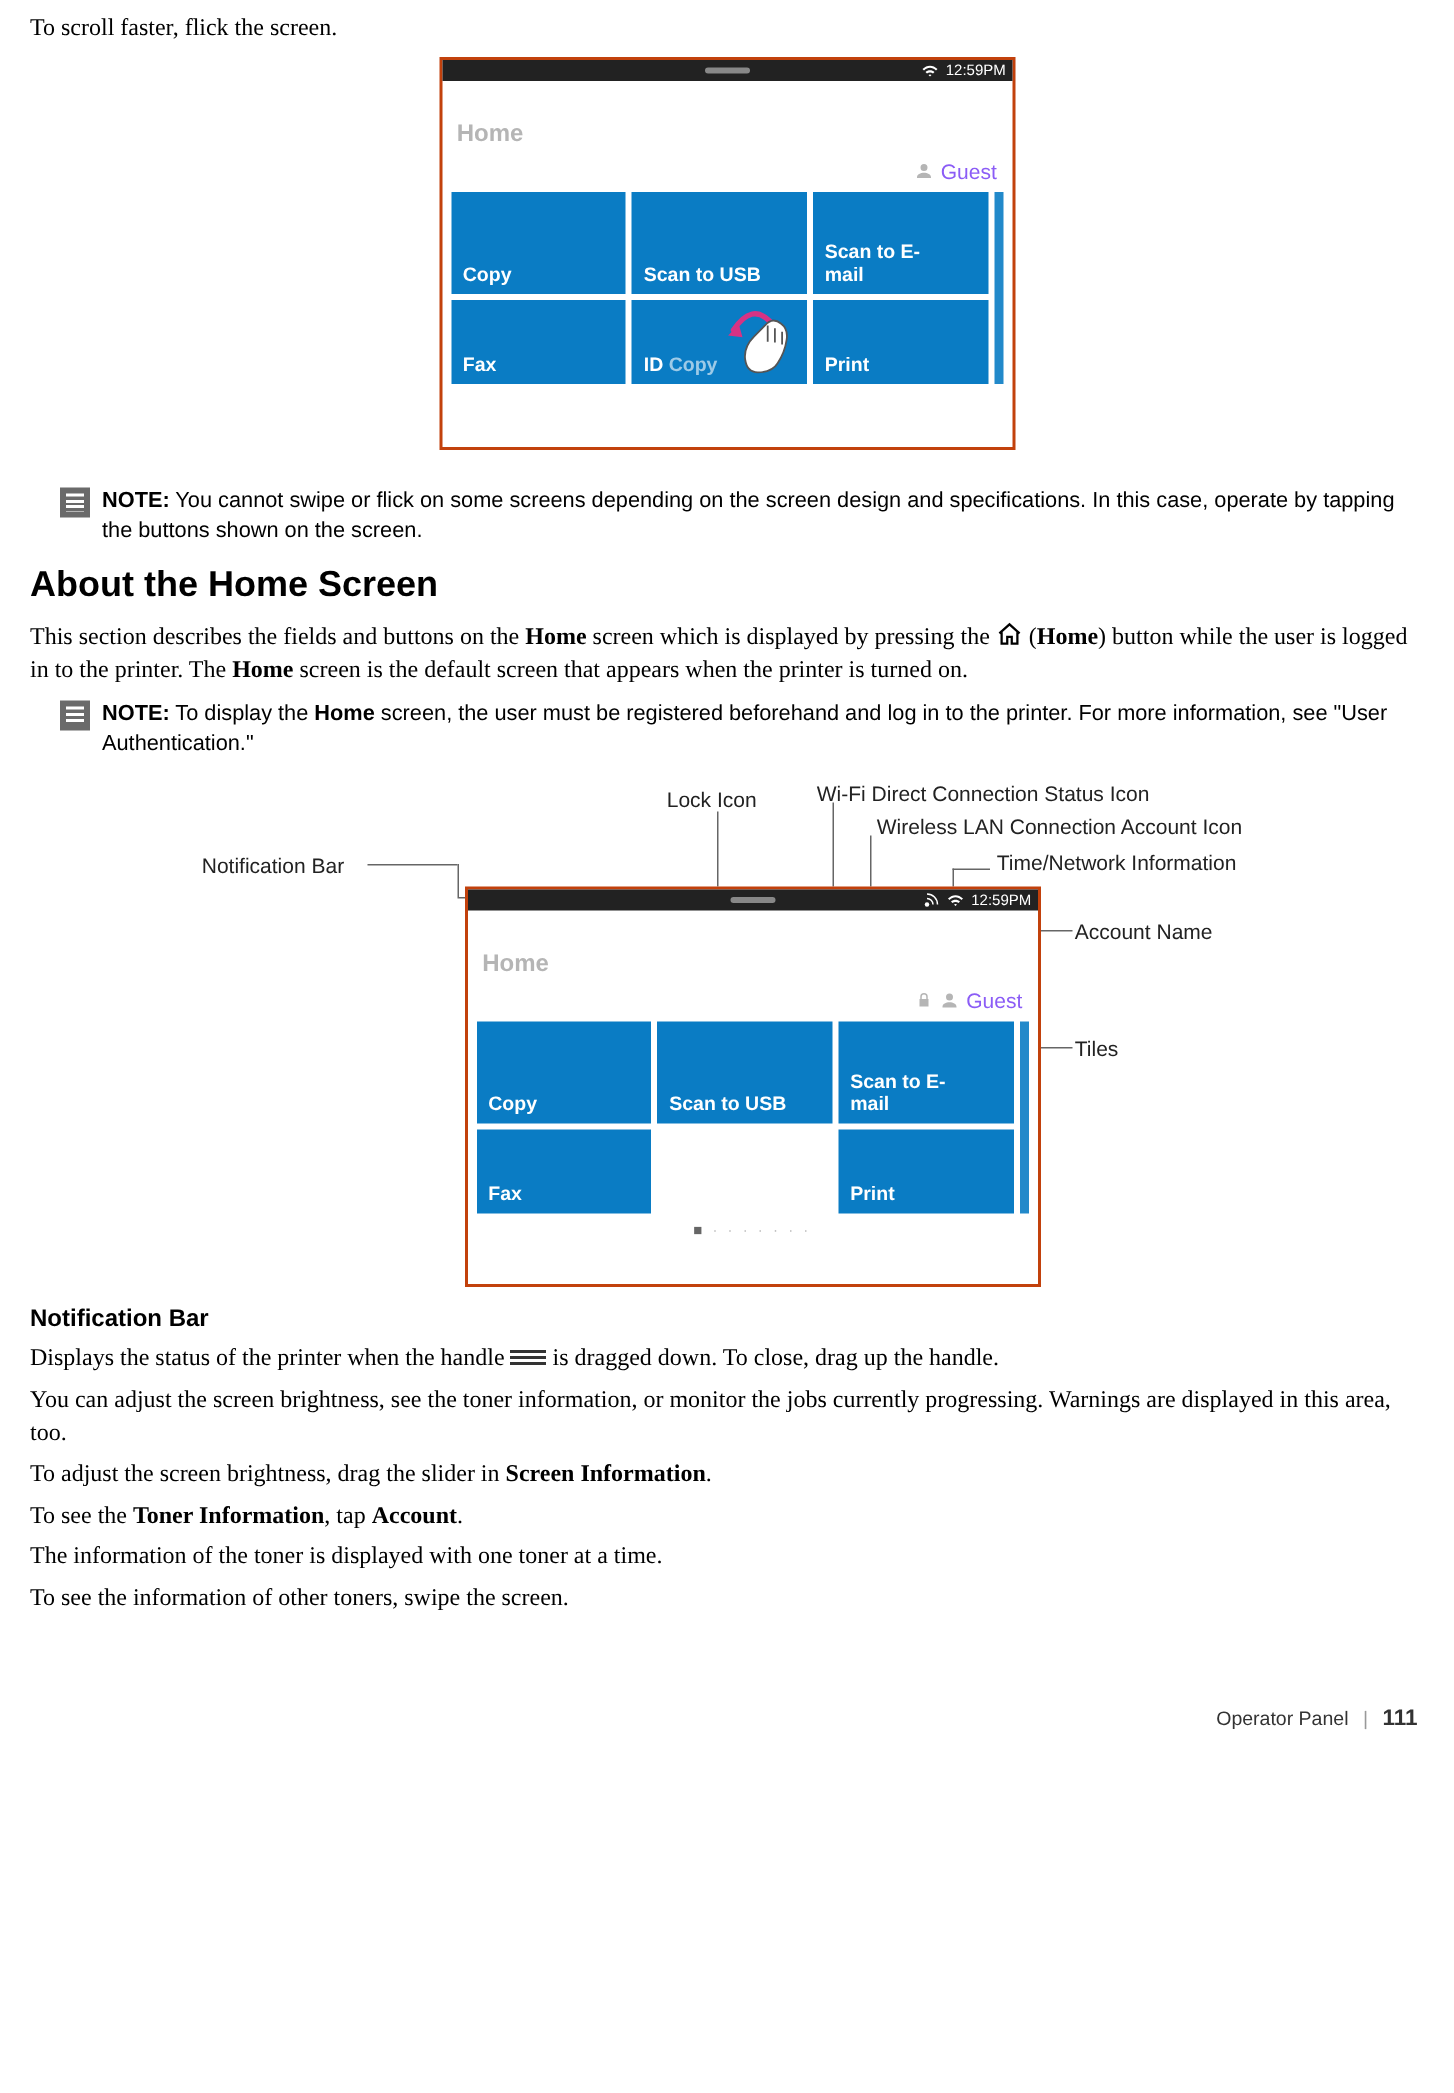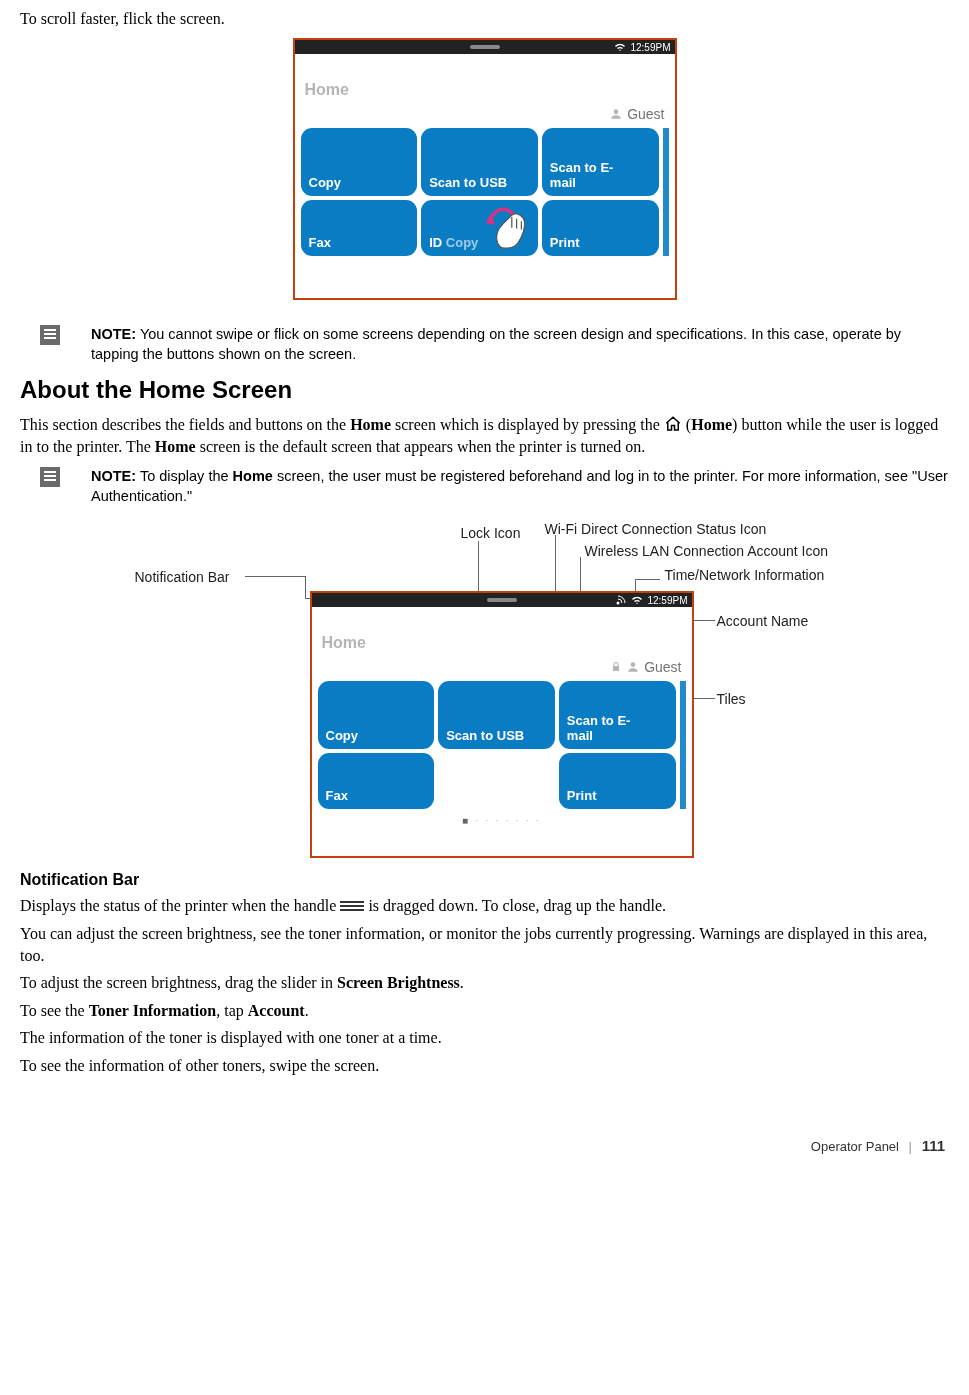--- a/index.html
+++ b/index.html
@@ -8,21 +8,21 @@
     padding: 10px 20px 20px 20px;
     width: 929px;
     color: #000;
     font-size: 14px;
   }
   .serif { font-family: Georgia, 'Times New Roman', serif; }
   .intro-line { font-family: Georgia, serif; font-size: 16px; }
   .heading-1 { font-family: Arial, sans-serif; font-weight: bold; font-size: 24px; margin: 12px 0 10px 0; }
   .heading-2 { font-family: Arial, sans-serif; font-weight: bold; font-size: 16px; margin: 18px 0 6px 0; }
   .para { font-family: Georgia, serif; font-size: 16px; line-height: 1.35; margin: 6px 0; }
-  .note-row { display: flex; align-items: flex-start; margin: 10px 0 10px 20px; gap: 23px; }
+  .note-row { display: flex; align-items: flex-start; margin: 10px 0 10px 20px; }
   .note-icon {
     width: 20px; height: 20px; background:#6a6a6a; position:relative; flex:0 0 20px; margin-right:8px;
   }
   .note-icon::before {
     content:""; position:absolute; left:4px; top:4px; width:12px; height:2px; background:#fff;
   }
   .note-icon::after {
     content:""; position:absolute; left:4px; top:8px; width:12px; height:8px;
     background: repeating-linear-gradient(#fff 0 2px, #6a6a6a 2px 4px);
   }
@@ -37,26 +37,26 @@
   }
   .status-bar {
     height: 14px; background:#222; display:flex; justify-content:space-between; align-items:center;
     padding: 0 4px; position:relative;
   }
   .handle { width:30px; height:4px; background:#888; margin:0 auto; border-radius:2px; position:absolute; left:50%; transform:translateX(-50%); top:5px; }
   .status-right { display:flex; align-items:center; gap:4px; color:#fff; font-size:10px; font-family:Arial; }
   .wifi-mini { width:12px; height:12px; display:inline-block; }
   .title-row { display:flex; justify-content:space-between; align-items:center; padding:4px 10px 2px 10px; }
   .title-left { color:#b5b5b5; font-size:16px; font-weight:bold; font-family:Arial; }
-  .title-right { display:flex; align-items:center; gap:4px; color:#737373; font-size:14px; font-family:Arial;margin-top:48px; }
+  .title-right { display:flex; align-items:center; gap:4px; color:#8b5cf6; font-size:14px; font-family:Arial;margin-top:48px; }
   .tiles-area { padding: 4px 6px 2px 6px; display:flex; gap:4px; }
   .tile-col { display:flex; flex-direction:column; gap:4px; flex:1; }
   .tile {
     background:#0a7cc4; color:#fff; height:56px; display:flex; align-items:flex-end;
-    padding:6px 8px; font-size:13px; font-family:Arial; position:relative; font-weight:bold;border-radius:11px;
+    padding:6px 8px; font-size:13px; font-family:Arial; position:relative; font-weight:bold;
   }
   .tile.small { height:44px; }
   .side-strip { width:6px; background:#0a7cc4; opacity:0.9; }
   .dots-row { text-align:center; padding:4px 0 10px 0; color:#bbb; font-size:10px; letter-spacing:2px; }
   .dots-row .active { color:#666; }
   .bottom-space { height:40px; }
 
   
   .figure2 { position:relative; width: 700px; margin: 15px auto 20px auto; height: 330px; }
   .figure2 .screen { position:absolute; left:175px; top:70px; }
@@ -163,21 +163,21 @@
 
 <div class="note-row">
   <div class="note-icon"></div>
   <div class="note-text">
     <b>NOTE:</b><span> To display the </span><span class="mono-bold">Home</span><span> screen, the user must be registered beforehand and log in to the printer. For more information, see "User Authentication."</span>
   </div>
 </div>
 
 <div class="figure2">
 
-  <div class="label" style="left:326px; top:4px;">Lock Icon</div>
+  <div class="label" style="left:310px; top:4px;">Lock Icon</div>
   <div class="label" style="left:410px; top:0px;">Wi-Fi Direct Connection Status Icon</div>
   <div class="label" style="left:450px; top:22px;">Wireless LAN Connection Account Icon</div>
   <div class="label" style="left:530px; top:46px;">Time/Network Information</div>
   <div class="label" style="left:582px; top:92px;">Account Name</div>
   <div class="label" style="left:582px; top:170px;">Tiles</div>
   <div class="label" style="left:0px; top:48px;">Notification Bar</div>
 
   <div class="line" style="left:343px; top:20px; width:1px; height:58px;"></div>
   <div class="line" style="left:343px; top:78px; width:100px; height:1px;"></div>
 
@@ -257,21 +257,21 @@
 
 <div class="heading-2">Notification Bar</div>
 
 <p class="para">
   <span>Displays the status of the printer when the handle </span>
   <span class="handle-inline"></span>
   <span> is dragged down. To close, drag up the handle.</span>
 </p>
 <p class="para">You can adjust the screen brightness, see the toner information, or monitor the jobs currently progressing. Warnings are displayed in this area, too.</p>
 <p class="para">
-  <span>To adjust the screen brightness, drag the slider in </span><b>Screen Brightness</b><span>.</span>
+  <span>To adjust the screen brightness, drag the slider in </span><b>Screen Information</b><span>.</span>
 </p>
 <p class="para">
   <span>To see the </span><b>Toner Information</b><span>, tap </span><b>Account</b><span>.</span>
 </p>
 <p class="para">The information of the toner is displayed with one toner at a time.</p>
 <p class="para">To see the information of other toners, swipe the screen.</p>
 
 <div class="footer">
   <span>Operator Panel</span>
   <span class="sep">|</span>

